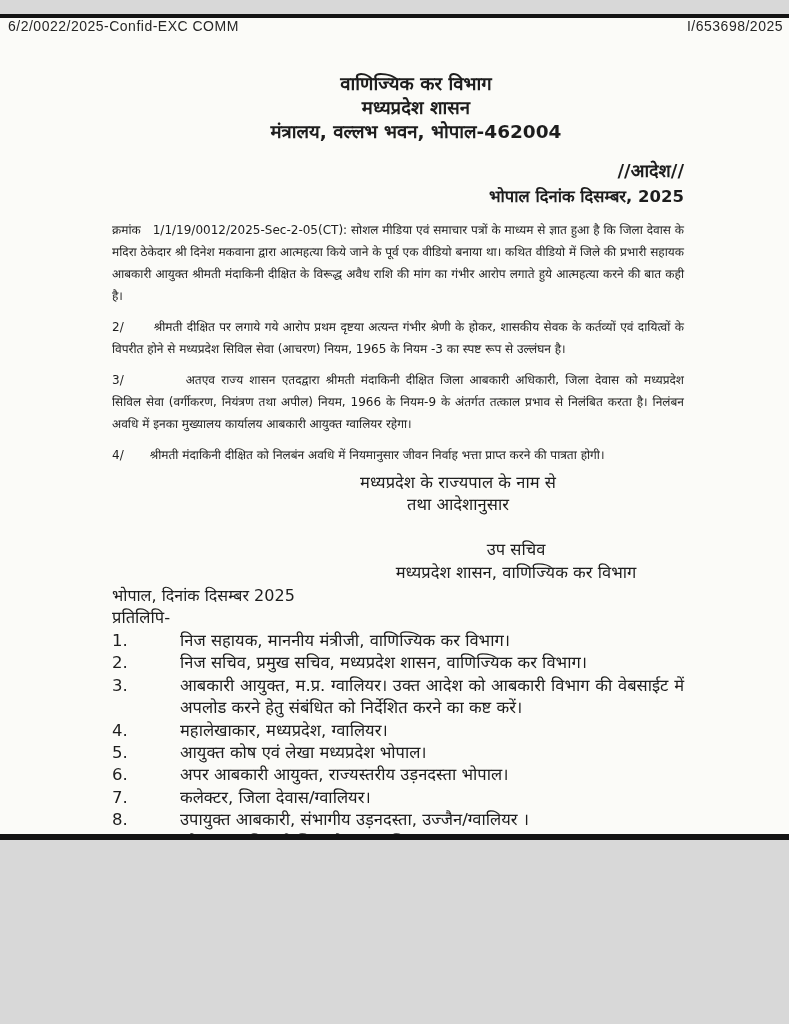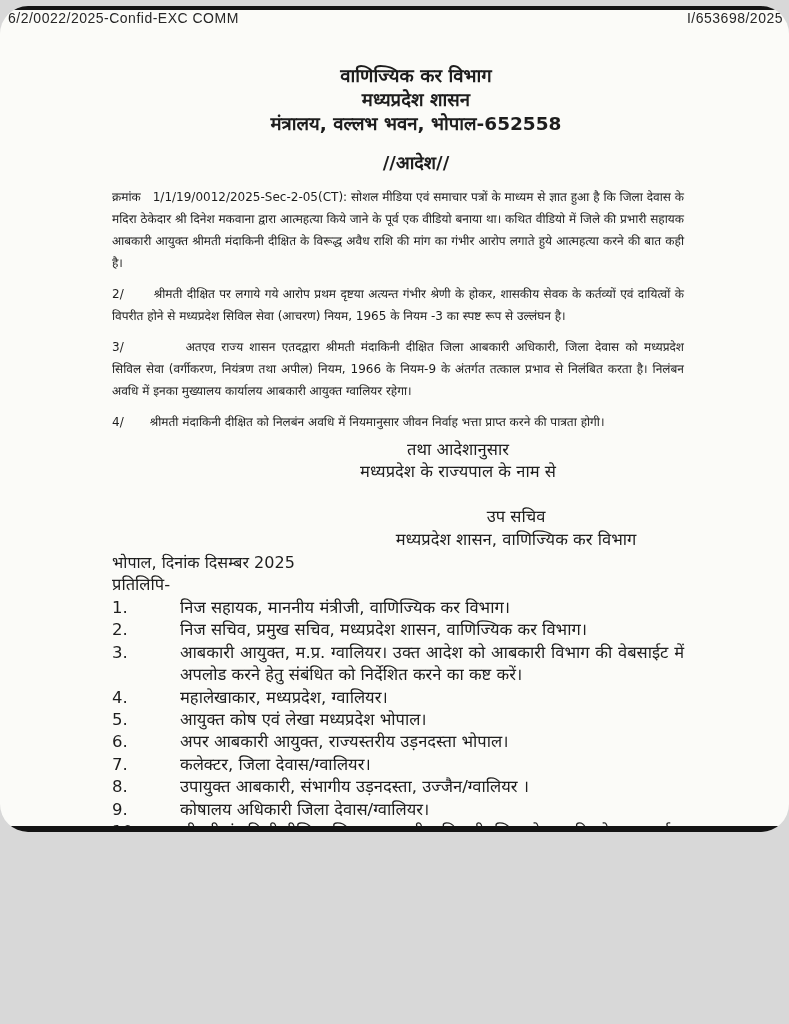--- a/index.html
+++ b/index.html
@@ -1,35 +1,34 @@
 <!DOCTYPE html>
 <html><head>
 <meta charset="utf-8">
 <style>
   html,body { margin:0; padding:0; background:#d8d8d8; }
   .page {
-    position:relative; width:789px; height:826px; margin:6px auto;
+    position:relative; width:789px; height:826px; margin:14px auto;
     background:#fbfbf8; color:#1d1d1d; overflow:hidden;
     font-family:"DejaVu Sans", sans-serif;
-    border-radius:28px;
   }
   .topbar { position:absolute; top:0; left:0; width:100%; height:4px; background:#141414; }
   .bottombar { position:absolute; bottom:0; left:0; width:100%; height:6px; background:#141414; }
 
   .refrow {
     position:absolute; top:4px; left:8px; right:6px;
     display:flex; justify-content:space-between;
     font-family:"Liberation Sans", sans-serif; font-size:14px; color:#262626;
     letter-spacing:0.5px;
   }
 
   .content { position:absolute; left:112px; width:572px; top:58px; }
 
   .letterhead { text-align:center; margin-left:36px; font-weight:bold; font-size:18.5px; line-height:24px; }
-  .order-title { text-align:center; margin-left:36px; margin-top:14px; font-weight:bold; font-size:18px; }
+  .order-title { text-align:right; margin-left:36px; margin-top:14px; font-weight:bold; font-size:18px; }
   .dateline { text-align:right; margin-top:2px; font-weight:bold; font-size:16.5px; padding-right:0px; }
 
   .para { margin:0; margin-top:9px; font-size:12px; line-height:22px; text-align:justify; }
   .para:first-of-type { margin-top:12px; }
   .pnum { display:inline-block; }
   .para.p1 .pnum { margin-right:12px; }
   .para.p2 .pnum { margin-right:30px; }
   .para.p3 .pnum { margin-right:62px; }
   .para.p4 .pnum { margin-right:26px; }
 
@@ -67,33 +66,34 @@
   <div class="refrow">
     <span>6/2/0022/2025-Confid-EXC COMM</span>
     <span>I/653698/2025</span>
   </div>
 
   <div class="content">
 
     <div class="letterhead">
       <div>वाणिज्यिक कर विभाग</div>
       <div>मध्यप्रदेश शासन</div>
-      <div>मंत्रालय, वल्लभ भवन, भोपाल-652558</div>
+      <div>मंत्रालय, वल्लभ भवन, भोपाल-462004</div>
     </div>
 
     <div class="order-title">//आदेश//</div>
+    <div class="dateline">भोपाल दिनांक   दिसम्बर, 2025</div>
 
     <p class="para p1"><span class="pnum">क्रमांक</span><span>1/1/19/0012/2025-Sec-2-05(CT): सोशल मीडिया एवं समाचार पत्रों के माध्यम से ज्ञात हुआ है कि जिला देवास के मदिरा ठेकेदार श्री दिनेश मकवाना द्वारा आत्महत्या किये जाने के पूर्व एक वीडियो बनाया था। कथित वीडियो में जिले की प्रभारी सहायक आबकारी आयुक्त  श्रीमती मंदाकिनी दीक्षित के विरूद्ध अवैध राशि की मांग का गंभीर आरोप लगाते हुये आत्महत्या करने की बात कही है।</span></p>
     <p class="para p2"><span class="pnum">2/</span><span>श्रीमती दीक्षित पर लगाये गये आरोप प्रथम दृष्टया अत्यन्त गंभीर श्रेणी के होकर, शासकीय सेवक के कर्तव्यों एवं दायित्वों के विपरीत होने से मध्यप्रदेश सिविल सेवा (आचरण) नियम, 1965 के नियम -3 का स्पष्ट रूप से उल्लंघन है।</span></p>
     <p class="para p3"><span class="pnum">3/</span><span>अतएव राज्य शासन एतदद्वारा श्रीमती मंदाकिनी दीक्षित जिला आबकारी अधिकारी, जिला देवास को मध्यप्रदेश सिविल सेवा (वर्गीकरण, नियंत्रण तथा अपील) नियम, 1966 के नियम-9 के अंतर्गत तत्काल प्रभाव से निलंबित करता है। निलंबन अवधि में इनका मुख्यालय कार्यालय आबकारी आयुक्त ग्वालियर रहेगा।</span></p>
     <p class="para p4"><span class="pnum">4/</span><span>श्रीमती मंदाकिनी दीक्षित को निलबंन अवधि में नियमानुसार जीवन निर्वाह भत्ता प्राप्त करने की पात्रता होगी।</span></p>
 
     <div class="authority">
+      <div>मध्यप्रदेश के राज्यपाल के नाम से</div>
       <div>तथा आदेशानुसार</div>
-      <div>मध्यप्रदेश के राज्यपाल के नाम से</div>
     </div>
 
     <div class="signatory">
       <div>उप  सचिव</div>
       <div>मध्यप्रदेश शासन, वाणिज्यिक कर विभाग</div>
     </div>
 
     <div class="endorse-row">
       <span>भोपाल, दिनांक    दिसम्बर  2025</span>
     </div>

